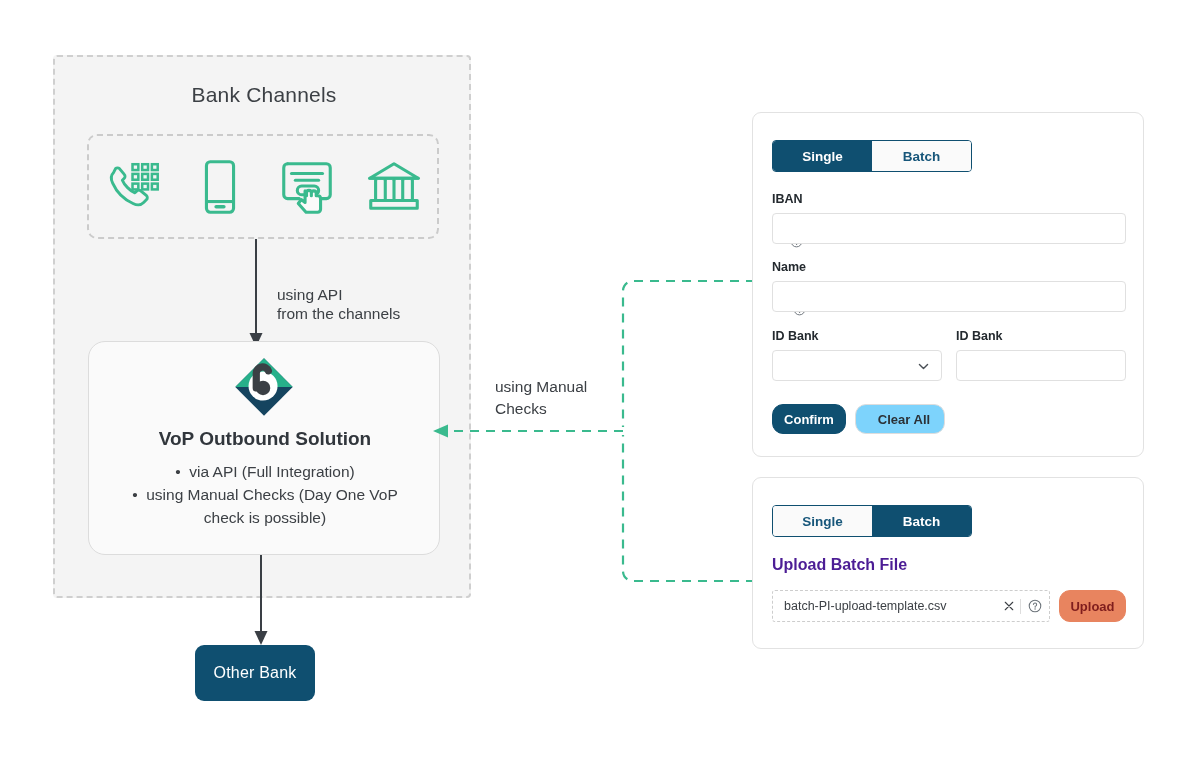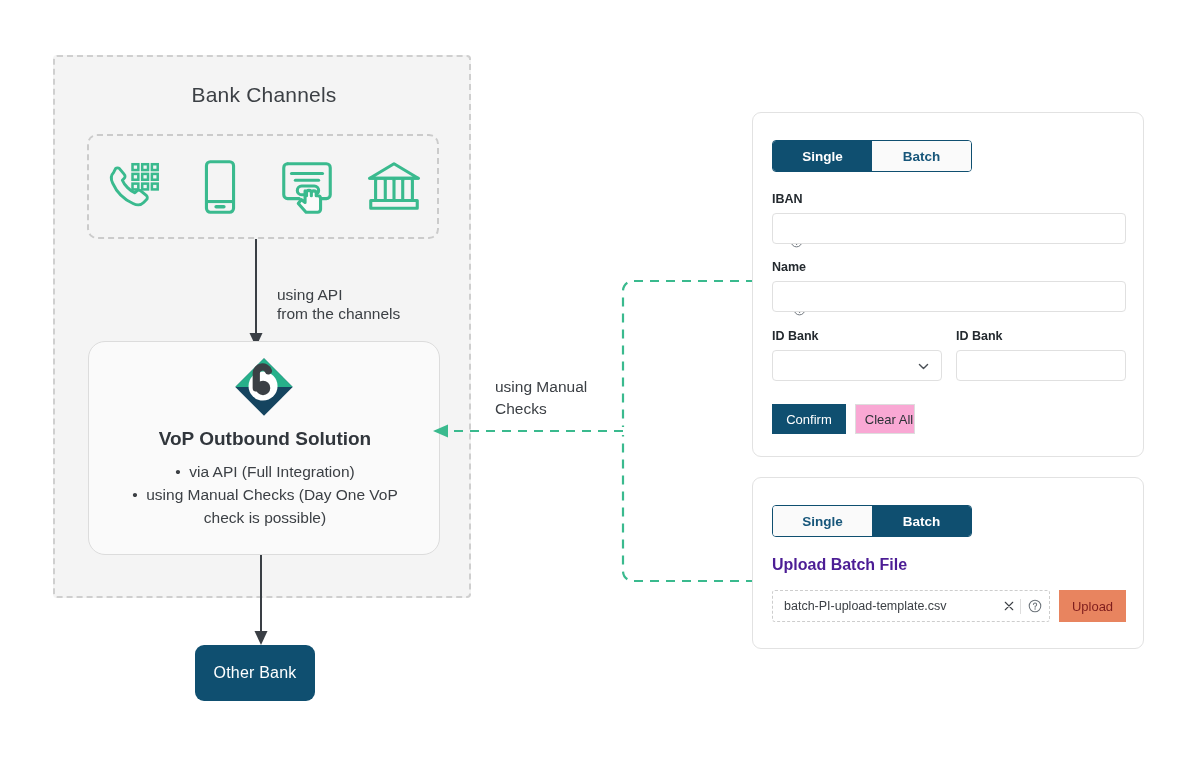--- a/index.html
+++ b/index.html
@@ -103,26 +103,26 @@
   }
   .req{color:#e06a43;font-size:13px;font-weight:bold;line-height:1;}
   .help{display:inline-block;width:13px;height:13px;}
   .inp{
     position:absolute;border:1px solid #e0e0e0;border-radius:4px;
     background:#fff;box-sizing:border-box;height:31px;
   }
   .sel-caret{position:absolute;width:13px;height:13px;}
 
   .btn{
-    position:absolute;height:30px;border-radius:0;
+    position:absolute;height:30px;border-radius:11px;
     display:flex;align-items:center;justify-content:center;
-    font-size:13px;font-weight:normal;box-sizing:border-box;cursor:pointer;
+    font-size:13px;font-weight:bold;box-sizing:border-box;cursor:pointer;
   }
   #confirm-btn{left:19px;top:291px;width:74px;background:#0f4f70;color:#fff;border:1px solid #0f4f70;}
-  #clear-btn{left:102px;top:291px;width:60px;background:#f9a8d4;color:#2b3136;border:1px solid #ddd;padding-left:8px;}
+  #clear-btn{left:102px;top:291px;width:90px;background:#7dd3fc;color:#2b3136;border:1px solid #ddd;padding-left:8px;}
 
   
   #upload-title{
     position:absolute;left:19px;top:78px;font-size:16px;font-weight:bold;color:#4c1d95;
   }
   #file-chip{
     position:absolute;left:19px;top:112px;width:278px;height:32px;
     border:1.5px dashed #cdcdcd;border-radius:3px;box-sizing:border-box;
     display:flex;align-items:center;
   }

